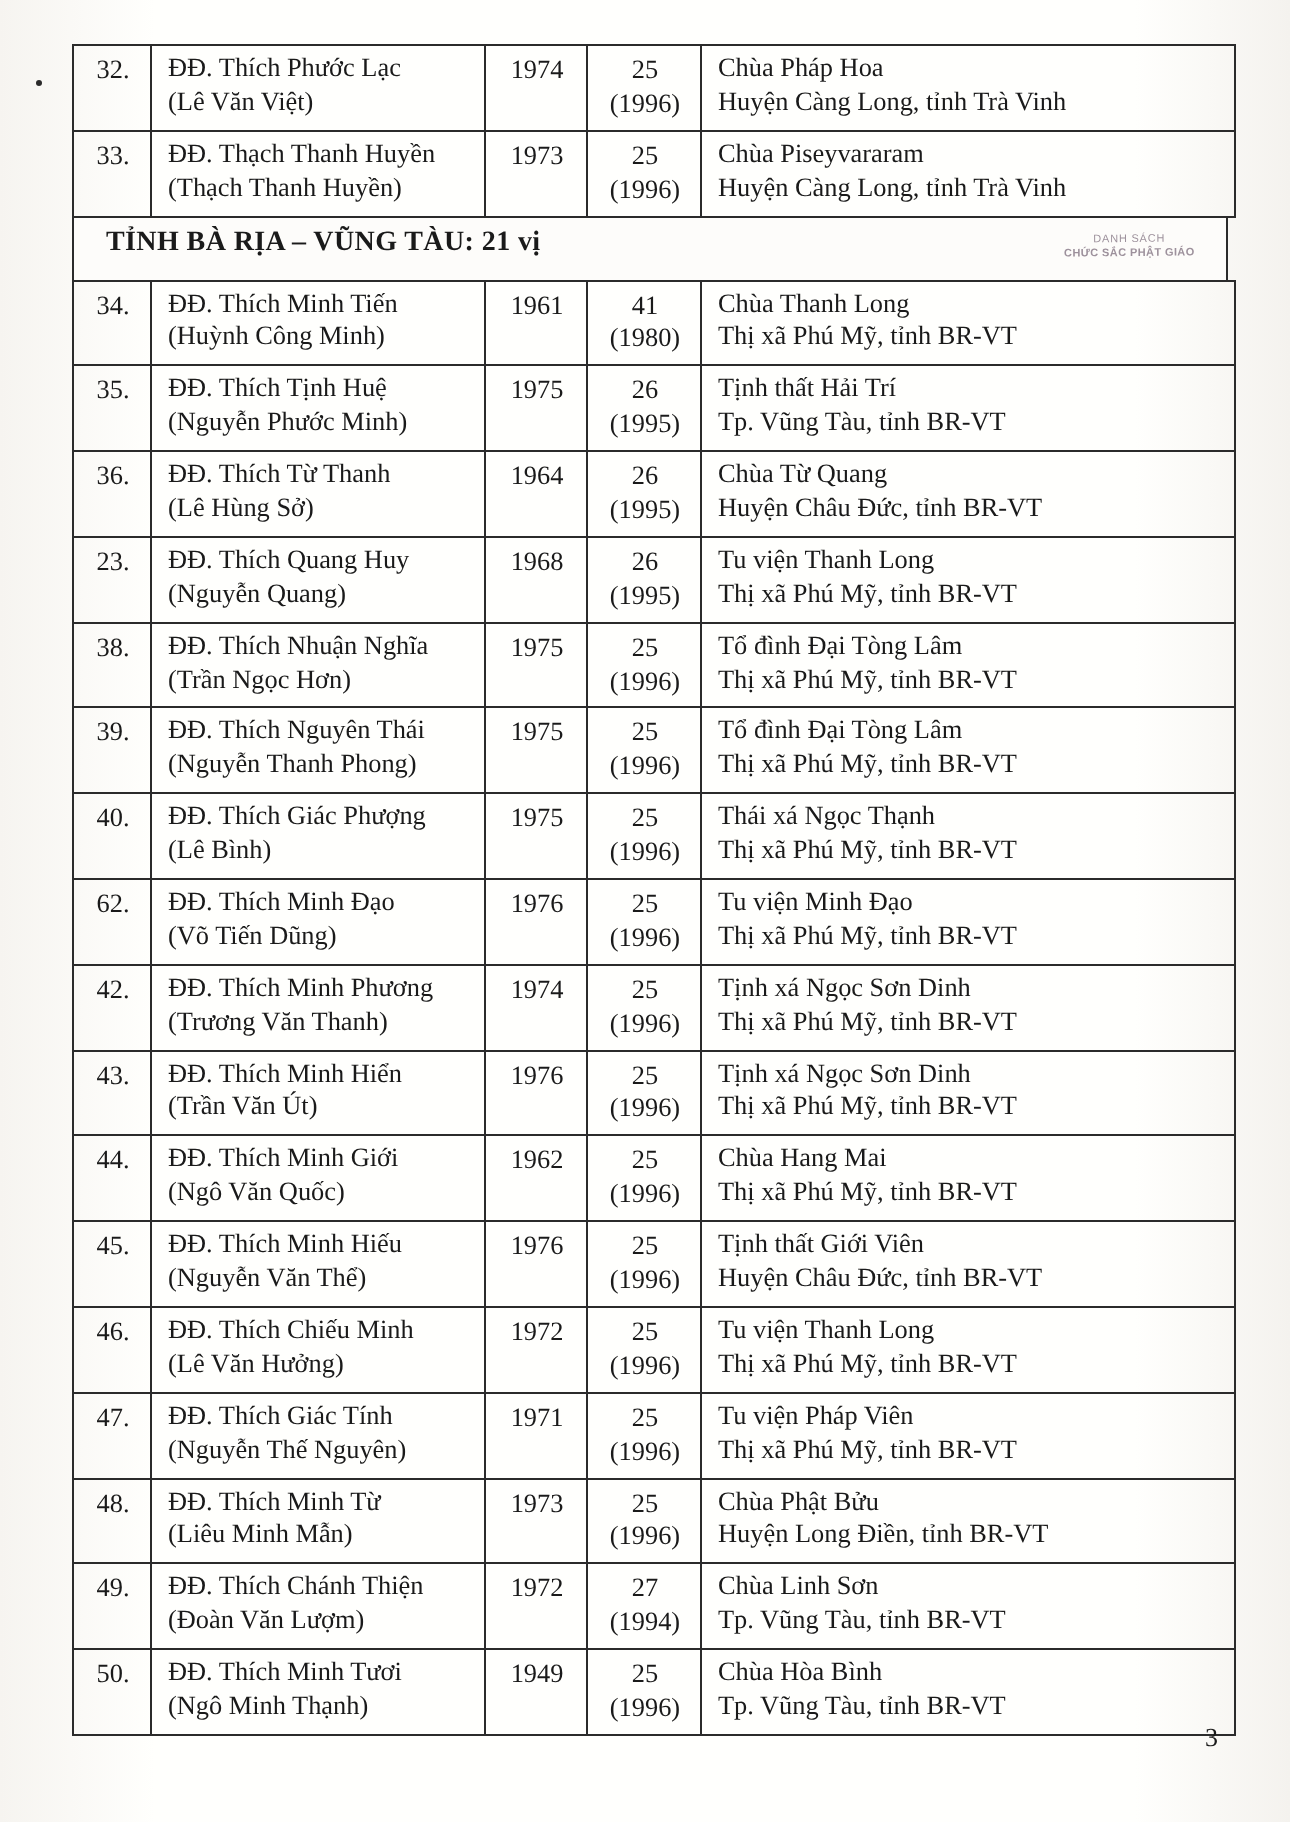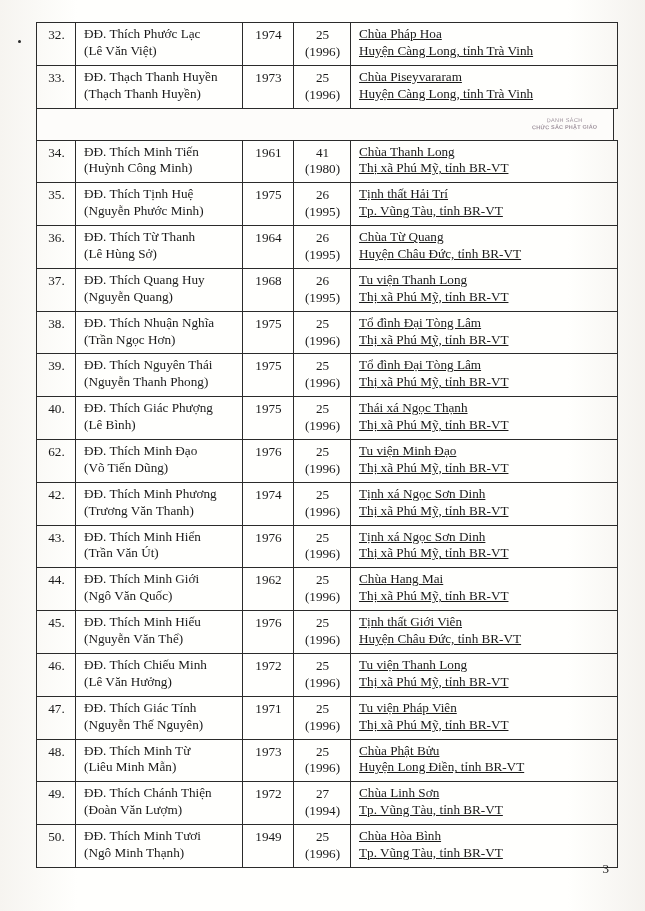--- a/index.html
+++ b/index.html
@@ -64,21 +64,21 @@
 
   .cell {
     padding: 3px 4px 4px 5px;
   }
   .cell.center { text-align: center; }
   .cell.numtop { padding-top: 4px; }
   .l1, .l2 { display: block; white-space: nowrap; }
   .l2 { }
   .name .l1 { padding-left: 3px; }
   .name .l2 { padding-left: 3px; }
-  .addr .l1, .addr .l2 { padding-left: 3px; text-decoration: underline; }
+  .addr .l1, .addr .l2 { padding-left: 3px; }
   .section-title {
     padding: 8px 0 5px 18px;
     font-weight: bold;
     font-size: 14px;
     letter-spacing: 0.2px;
     white-space: nowrap;
   }
   
   .band {
     width: 578px;
@@ -185,20 +185,21 @@
               <div class="cell addr">
                 <span class="l1">Chùa Piseyvararam</span>
                 <span class="l2">Huyện Càng Long, tỉnh Trà Vinh</span>
               </div>
             </td>
           </tr>
         </tbody>
     </table>
 
     <div class="band">
+      <div class="section-title">TỈNH BÀ RỊA – VŨNG TÀU: 21 vị</div>
       <div class="stamp">
         <span class="s1">DANH SÁCH</span>
         <span class="s2">CHỨC SẮC PHẬT GIÁO</span>
       </div>
     </div>
 
     <table class="tbl" id="tbl-main">
       <tbody>
           <tr>
             <td class="c-num">
@@ -286,21 +287,21 @@
             <td class="c-addr">
               <div class="cell addr">
                 <span class="l1">Chùa Từ Quang</span>
                 <span class="l2">Huyện Châu Đức, tỉnh BR-VT</span>
               </div>
             </td>
           </tr>
           <tr>
             <td class="c-num">
               <div class="cell center numtop">
-                <span class="l1">37.</span>
+                <span class="l1">23.</span>
               </div>
             </td>
             <td class="c-name">
               <div class="cell name">
                 <span class="l1">ĐĐ. Thích Quang Huy</span>
                 <span class="l2">(Nguyễn Quang)</span>
               </div>
             </td>
             <td class="c-birth">
               <div class="cell center numtop">

